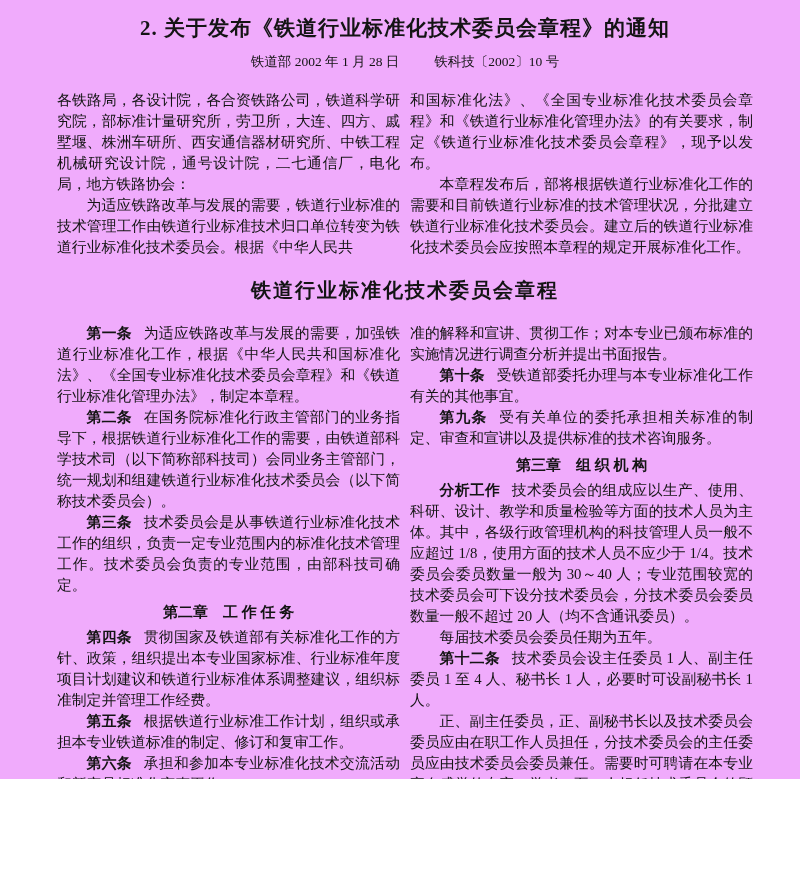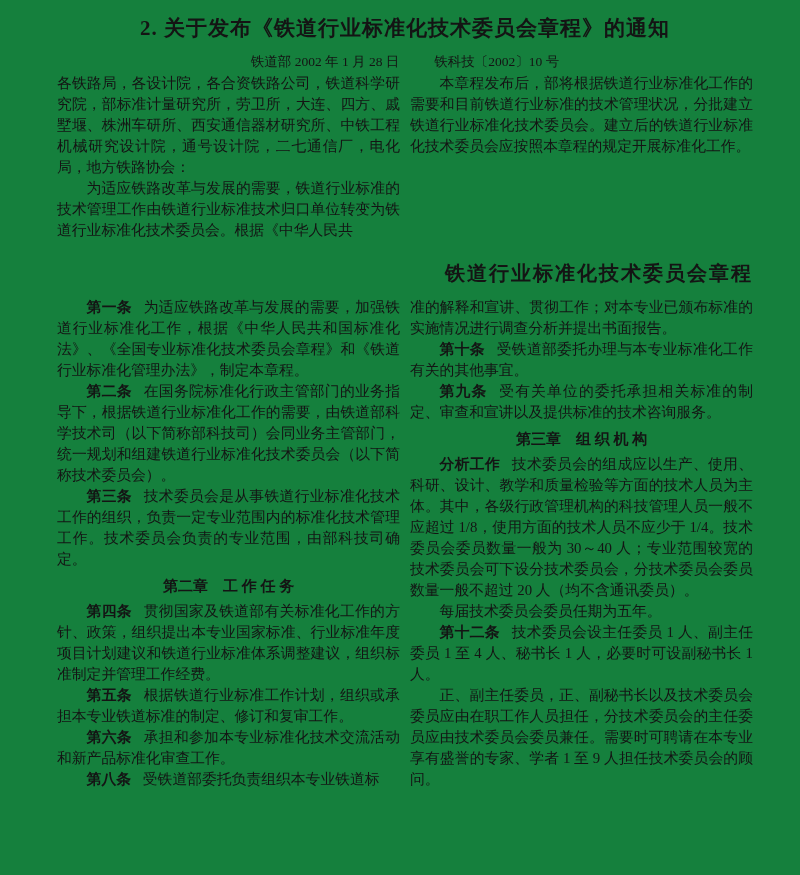--- a/index.html
+++ b/index.html
@@ -3,24 +3,24 @@
 <meta charset="utf-8">
 <style>
   html, body {
     margin: 0;
     padding: 0;
     background: #ffffff;
   }
   .page {
     box-sizing: border-box;
     width: 800px;
-    height: 875px;
+    height: 779px;
     margin: 0;
     padding: 14px 47px 0 57px;
-    background: #15803d;
+    background: #f0abfc;
     color: #141414;
     font-family: "Liberation Serif", "DejaVu Serif", serif;
     overflow: hidden;
   }
   .doc-title {
     margin: 0;
     font-size: 21px;
     line-height: 29px;
     font-weight: bold;
     text-align: center;
@@ -32,21 +32,21 @@
     text-align: center;
     font-size: 13.5px;
     line-height: 19px;
   }
   .dateline .docnum {
     margin-left: 2.6em;
   }
   .columns {
     display: flex;
     gap: 10px;
-    margin-top: 2px;
+    margin-top: 19px;
     font-family: Liberation Serif, serif;
   }
   .col {
     flex: 1;
     min-width: 0;
     font-size: 14.8px;
     line-height: 21px;
     text-align: justify;
   }
   .para {
@@ -64,41 +64,42 @@
     text-indent: 0;
     font-weight: bold;
     font-size: 15px;
     margin: 6px 0 4px 0;
   }
   .charter-title {
     margin: 18px 0 10px 0;
     font-size: 20px;
     line-height: 28px;
     font-weight: bold;
-    text-align: right;
+    text-align: center;
     letter-spacing: 2px;
   }
 </style>
 </head>
 <body>
 
 <div class="page">
 
   <h1 class="doc-title">2. 关于发布《铁道行业标准化技术委员会章程》的通知</h1>
 
   <div class="dateline">
     <span>铁道部 2002 年 1 月 28 日</span><span class="docnum">铁科技〔2002〕10 号</span>
   </div>
 
   <div class="columns">
     <div class="col">
         <div class="para">各铁路局，各设计院，各合资铁路公司，铁道科学研究院，部标准计量研究所，劳卫所，大连、四方、戚墅堰、株洲车研所、西安通信器材研究所、中铁工程机械研究设计院，通号设计院，二七通信厂，电化局，地方铁路协会：</div>
         <div class="para indent">为适应铁路改革与发展的需要，铁道行业标准的技术管理工作由铁道行业标准技术归口单位转变为铁道行业标准化技术委员会。根据《中华人民共</div>
       </div>
     <div class="col">
+        <div class="para">和国标准化法》、《全国专业标准化技术委员会章程》和《铁道行业标准化管理办法》的有关要求，制定《铁道行业标准化技术委员会章程》，现予以发布。</div>
         <div class="para indent">本章程发布后，部将根据铁道行业标准化工作的需要和目前铁道行业标准的技术管理状况，分批建立铁道行业标准化技术委员会。建立后的铁道行业标准化技术委员会应按照本章程的规定开展标准化工作。</div>
       </div>
   </div>
 
   <h2 class="charter-title">铁道行业标准化技术委员会章程</h2>
 
   <div class="columns">
     <div class="col">
         <div class="para indent"><b class="lead">第一条</b>为适应铁路改革与发展的需要，加强铁道行业标准化工作，根据《中华人民共和国标准化法》、《全国专业标准化技术委员会章程》和《铁道行业标准化管理办法》，制定本章程。</div>
         <div class="para indent"><b class="lead">第二条</b>在国务院标准化行政主管部门的业务指导下，根据铁道行业标准化工作的需要，由铁道部科学技术司（以下简称部科技司）会同业务主管部门，统一规划和组建铁道行业标准化技术委员会（以下简称技术委员会）。</div>

